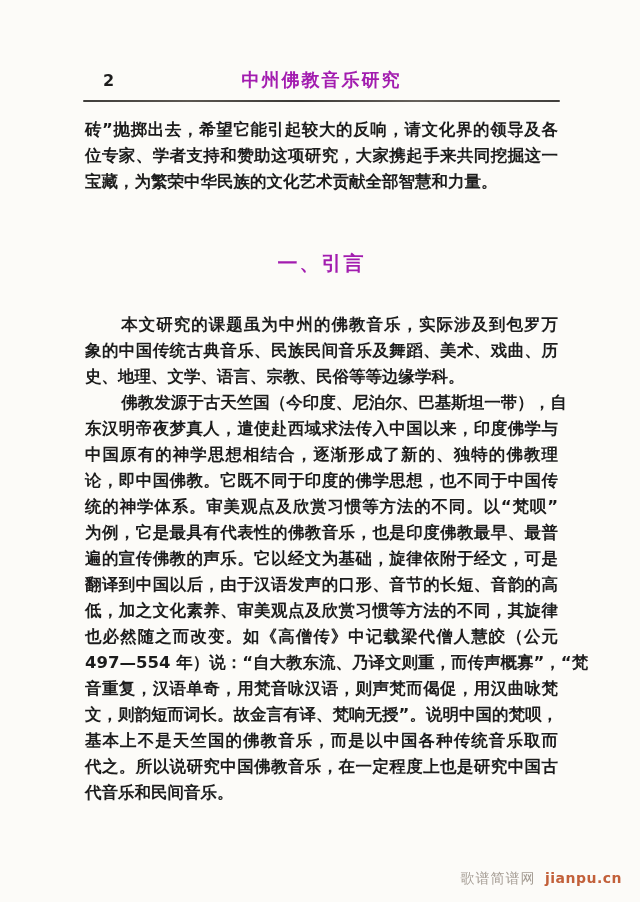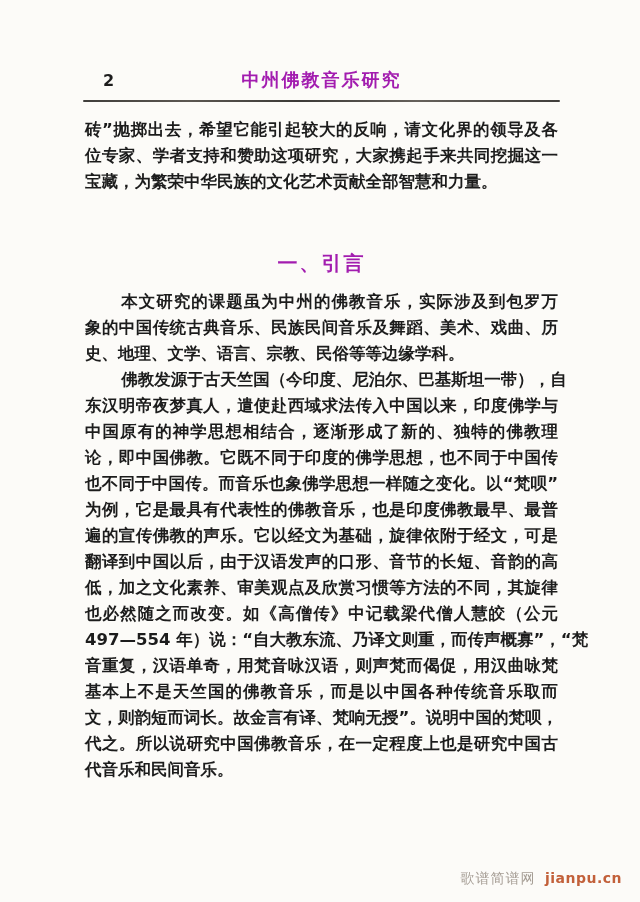--- a/index.html
+++ b/index.html
@@ -36,21 +36,21 @@
     background:linear-gradient(90deg,#2b2926 0%,#4a453f 22%,#262421 45%,#55504a 70%,#2b2926 100%);
     opacity:.9;border-radius:1px;
   }
   
   .textblock{
     position:absolute;left:85px;width:473px;
     font-size:16.5px;font-weight:700;line-height:26px;
     color:var(--ink);
   }
   #para-top{top:117px;}
-  #para-main{top:289px;}
+  #para-main{top:312px;}
   .line{
     text-align:justify;
     text-align-last:justify;
     white-space:nowrap;
     height:26px;overflow:visible;
   }
   .line-last{text-align-last:left;}
   .line-indent{text-indent:2.2em;}
   
   .section-heading{
@@ -89,30 +89,30 @@
   <div class="section-heading">一、引言</div>
 
   <div class="textblock" id="para-main">
       <div class="line line-indent">本文研究的课题虽为中州的佛教音乐，实际涉及到包罗万</div>
       <div class="line">象的中国传统古典音乐、民族民间音乐及舞蹈、美术、戏曲、历</div>
       <div class="line line-last">史、地理、文学、语言、宗教、民俗等等边缘学科。</div>
       <div class="line line-indent">佛教发源于古天竺国（今印度、尼泊尔、巴基斯坦一带），自</div>
       <div class="line">东汉明帝夜梦真人，遣使赴西域求法传入中国以来，印度佛学与</div>
       <div class="line">中国原有的神学思想相结合，逐渐形成了新的、独特的佛教理</div>
       <div class="line">论，即中国佛教。它既不同于印度的佛学思想，也不同于中国传</div>
-      <div class="line">也不同于中国传。而音乐也象佛学思想一样随之变化。以“梵呗”</div>
+      <div class="line">统的神学体系。审美观点及欣赏习惯等方法的不同。以“梵呗”</div>
       <div class="line">为例，它是最具有代表性的佛教音乐，也是印度佛教最早、最普</div>
       <div class="line">遍的宣传佛教的声乐。它以经文为基础，旋律依附于经文，可是</div>
       <div class="line">翻译到中国以后，由于汉语发声的口形、音节的长短、音韵的高</div>
       <div class="line">低，加之文化素养、审美观点及欣赏习惯等方法的不同，其旋律</div>
       <div class="line">也必然随之而改变。如《高僧传》中记载梁代僧人慧皎（公元</div>
       <div class="line">497—554 年）说：“自大教东流、乃译文则重，而传声概寡”，“梵</div>
       <div class="line">音重复，汉语单奇，用梵音咏汉语，则声梵而偈促，用汉曲咏梵</div>
+      <div class="line">文，则韵短而词长。故金言有译、梵响无授”。说明中国的梵呗，</div>
       <div class="line">基本上不是天竺国的佛教音乐，而是以中国各种传统音乐取而</div>
-      <div class="line">文，则韵短而词长。故金言有译、梵响无授”。说明中国的梵呗，</div>
       <div class="line">代之。所以说研究中国佛教音乐，在一定程度上也是研究中国古</div>
       <div class="line line-last">代音乐和民间音乐。</div>
     </div>
 
   <div class="watermark">
     <span class="wm-name">歌谱简谱网</span>
     <span class="wm-url">jianpu.cn</span>
   </div>
 
 </div>

